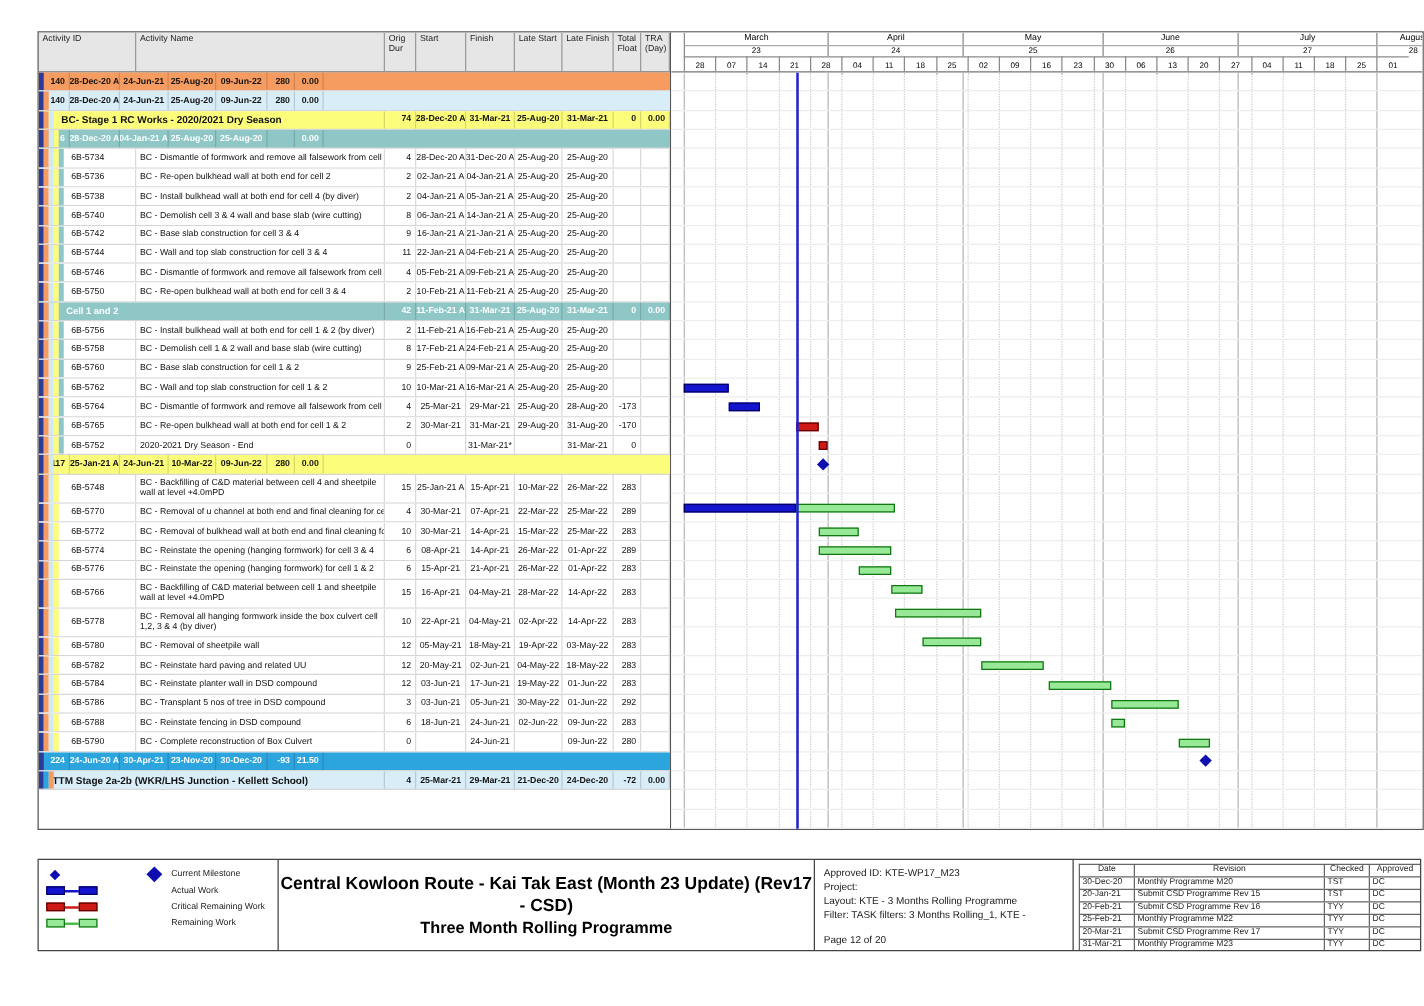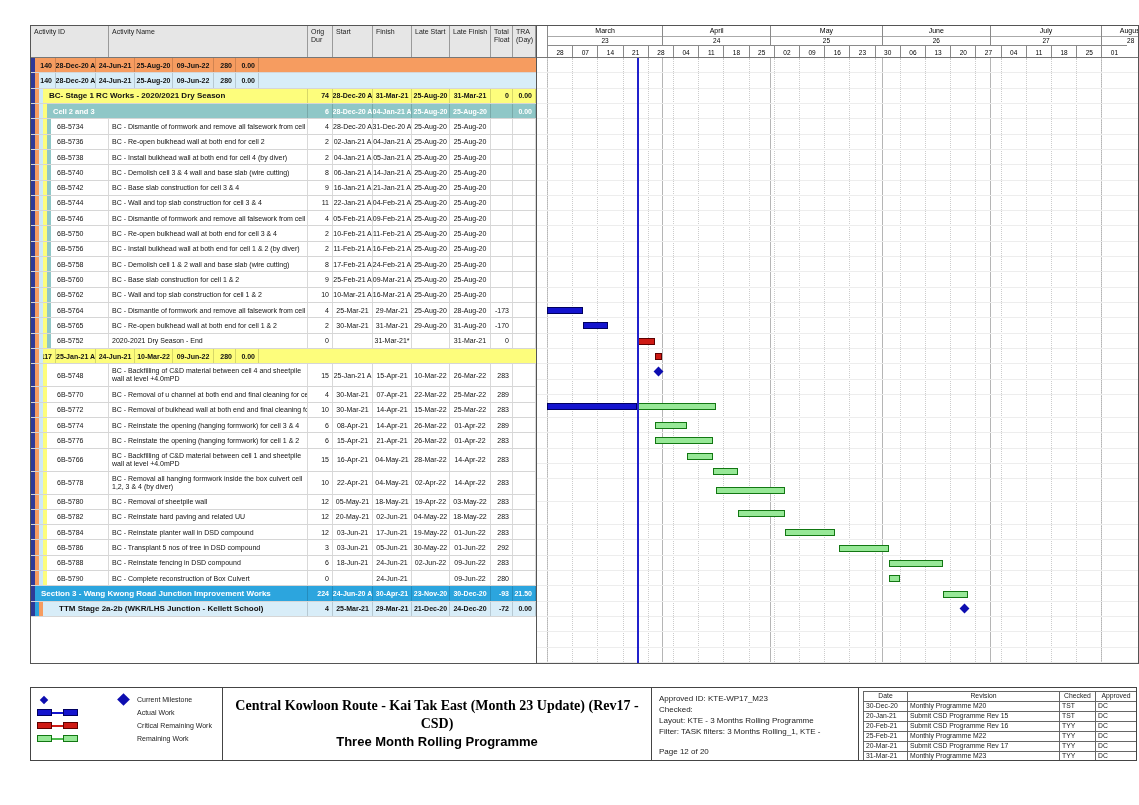--- a/index.html
+++ b/index.html
@@ -51,21 +51,21 @@
   .lglabel{font-size:7px;color:#222;}
   .lgbar{width:15px;height:7px;box-sizing:border-box;}
   .lgline{width:11px;height:2px;}
   .mk-actual .lgbar{background:#1414CE;border:1px solid #000060;} .mk-actual .lgline{background:#1414CE;}
   .mk-critical .lgbar{background:#CE1A14;border:1px solid #5e0000;} .mk-critical .lgline{background:#CE1A14;}
   .mk-remaining .lgbar{background:#97E897;border:1px solid #127712;} .mk-remaining .lgline{background:#4CBB4C;}
   .dia{background:#0D0DB0;transform:rotate(45deg);display:inline-block;}
   .dia.sm{width:6px;height:6px;margin-left:4px;}
   .dia.bg{width:9px;height:9px;margin-left:72px;}
   #ftitle{width:429px;text-align:center;padding-top:9px;}
-  #ftitle .t1{font-size:14px;font-weight:bold;line-height:18px;font-family:Liberation Serif, serif;}
+  #ftitle .t1{font-size:14px;font-weight:bold;line-height:18px;}
   #ftitle .t2{font-size:13px;font-weight:bold;line-height:17px;}
   #fproj{width:207px;padding:5px 0 0 7px;font-size:8px;line-height:11px;color:#222;}
   #fproj .pline{height:11px;overflow:hidden;}
   #fpage{margin-top:9px;}
   #frev{flex:1;border-right:none;padding:3px 0 0 4px;}
   #revtable{border:1px solid #666;border-bottom:none;width:272px;}
   .rrow{display:flex;height:9px;border-bottom:1px solid #666;}
   .rc{box-sizing:border-box;border-right:1px solid #666;font-size:6.8px;line-height:8px;padding-left:2px;overflow:hidden;white-space:nowrap;color:#222;}
   .rc:last-child{border-right:none;}
   .rc.h{text-align:center;padding-left:0;}
@@ -122,21 +122,20 @@
           <div class="tc date" style="width: 38px;">25-Aug-20</div>
           <div class="tc date" style="width: 41px;">31-Mar-21</div>
           <div class="tc num" style="width: 22px;">0</div>
           <div class="tc num" style="width: 23px;">0.00</div>
         </div>
         <div class="trow s-teal band" style="height: 15.32px;">
           <div class="stripe" style="left: 0px; background: rgb(46, 58, 151);"></div>
           <div class="stripe" style="left: 4px; background: rgb(246, 156, 96);"></div>
           <div class="stripe" style="left: 8px; background: rgb(207, 233, 247);"></div>
           <div class="stripe" style="left: 12px; background: rgb(253, 253, 124);"></div>
-          <div class="tc c-label" style="width: 277px; padding-left: 22px;">Cell 2 and 3</div>
           <div class="tc num" style="width: 25px;">6</div>
           <div class="tc date" style="width: 40px;">28-Dec-20 A</div>
           <div class="tc date" style="width: 39px;">04-Jan-21 A</div>
           <div class="tc date" style="width: 38px;">25-Aug-20</div>
           <div class="tc date" style="width: 41px;">25-Aug-20</div>
           <div class="tc num" style="width: 22px;"></div>
           <div class="tc num" style="width: 23px;">0.00</div>
         </div>
         <div class="trow s-task" style="height: 15.32px;">
           <div class="stripe" style="left: 0px; background: rgb(46, 58, 151);"></div>
@@ -258,20 +257,34 @@
           <div class="stripe" style="left: 16px; background: rgb(143, 199, 199);"></div>
           <div class="tc c-id" style="width: 78px;">6B-5750</div>
           <div class="tc c-name" style="width: 199px;">BC - Re-open bulkhead wall at both end for cell 3 &amp; 4</div>
           <div class="tc num" style="width: 25px;">2</div>
           <div class="tc date" style="width: 40px;">10-Feb-21 A</div>
           <div class="tc date" style="width: 39px;">11-Feb-21 A</div>
           <div class="tc date" style="width: 38px;">25-Aug-20</div>
           <div class="tc date" style="width: 41px;">25-Aug-20</div>
           <div class="tc num" style="width: 22px;"></div>
           <div class="tc num" style="width: 23px;"></div>
+        </div>
+        <div class="trow s-teal band" style="height: 15.32px;">
+          <div class="stripe" style="left: 0px; background: rgb(46, 58, 151);"></div>
+          <div class="stripe" style="left: 4px; background: rgb(246, 156, 96);"></div>
+          <div class="stripe" style="left: 8px; background: rgb(207, 233, 247);"></div>
+          <div class="stripe" style="left: 12px; background: rgb(253, 253, 124);"></div>
+          <div class="tc c-label" style="width: 277px; padding-left: 22px;">Cell 1 and 2</div>
+          <div class="tc num" style="width: 25px;">42</div>
+          <div class="tc date" style="width: 40px;">11-Feb-21 A</div>
+          <div class="tc date" style="width: 39px;">31-Mar-21</div>
+          <div class="tc date" style="width: 38px;">25-Aug-20</div>
+          <div class="tc date" style="width: 41px;">31-Mar-21</div>
+          <div class="tc num" style="width: 22px;">0</div>
+          <div class="tc num" style="width: 23px;">0.00</div>
         </div>
         <div class="trow s-task" style="height: 15.32px;">
           <div class="stripe" style="left: 0px; background: rgb(46, 58, 151);"></div>
           <div class="stripe" style="left: 4px; background: rgb(246, 156, 96);"></div>
           <div class="stripe" style="left: 8px; background: rgb(207, 233, 247);"></div>
           <div class="stripe" style="left: 12px; background: rgb(253, 253, 124);"></div>
           <div class="stripe" style="left: 16px; background: rgb(143, 199, 199);"></div>
           <div class="tc c-id" style="width: 78px;">6B-5756</div>
           <div class="tc c-name" style="width: 199px;">BC - Install bulkhead wall at both end for cell 1 &amp; 2  (by diver)</div>
           <div class="tc num" style="width: 25px;">2</div>
@@ -580,34 +593,33 @@
           <div class="tc num" style="width: 25px;">0</div>
           <div class="tc date" style="width: 40px;"></div>
           <div class="tc date" style="width: 39px;">24-Jun-21</div>
           <div class="tc date" style="width: 38px;"></div>
           <div class="tc date" style="width: 41px;">09-Jun-22</div>
           <div class="tc num" style="width: 22px;">280</div>
           <div class="tc num" style="width: 23px;"></div>
         </div>
         <div class="trow s-section band" style="height: 15.32px;">
           <div class="stripe" style="left: 0px; background: rgb(46, 58, 151);"></div>
-          <div class="tc c-label" style="width: 277px; padding-left: 10px;">Section 3 - Wang Kwong Road Junction Improvement Works</div>
           <div class="tc num" style="width: 25px;">224</div>
           <div class="tc date" style="width: 40px;">24-Jun-20 A</div>
           <div class="tc date" style="width: 39px;">30-Apr-21</div>
           <div class="tc date" style="width: 38px;">23-Nov-20</div>
           <div class="tc date" style="width: 41px;">30-Dec-20</div>
           <div class="tc num" style="width: 22px;">-93</div>
           <div class="tc num" style="width: 23px;">21.50</div>
         </div>
         <div class="trow s-ltblue band" style="height: 15.32px;">
           <div class="stripe" style="left: 0px; background: rgb(46, 58, 151);"></div>
           <div class="stripe" style="left: 4px; background: rgb(44, 165, 222);"></div>
           <div class="stripe" style="left: 8px; background: rgb(246, 156, 96);"></div>
-          <div class="tc c-label" style="width: 277px; padding-left: 28px;">TTM Stage 2a-2b (WKR/LHS Junction - Kellett School)</div>
+          <div class="tc c-label" style="width: 277px; padding-left: 11px;">TTM Stage 2a-2b (WKR/LHS Junction - Kellett School)</div>
           <div class="tc num" style="width: 25px;">4</div>
           <div class="tc date" style="width: 40px;">25-Mar-21</div>
           <div class="tc date" style="width: 39px;">29-Mar-21</div>
           <div class="tc date" style="width: 38px;">21-Dec-20</div>
           <div class="tc date" style="width: 41px;">24-Dec-20</div>
           <div class="tc num" style="width: 22px;">-72</div>
           <div class="tc num" style="width: 23px;">0.00</div>
         </div>
       </div>
   </div>
@@ -808,21 +820,21 @@
         </div>
         <div class="lglabel">Remaining Work</div>
       </div>
     </div>
   <div id="ftitle" class="fcell">
     <div class="t1">Central Kowloon Route - Kai Tak East (Month 23 Update) (Rev17 - CSD)</div>
     <div class="t2">Three Month Rolling Programme</div>
   </div>
   <div id="fproj" class="fcell">
     <div class="pline">Approved ID: KTE-WP17_M23</div>
-    <div class="pline">Checked:</div>
+    <div class="pline">Project:</div>
     <div class="pline">Layout: KTE - 3 Months Rolling Programme</div>
     <div class="pline">Filter: TASK filters: 3 Months Rolling_1, KTE - Submission.</div>
     <div class="pline" id="fpage">Page 12 of 20</div>
   </div>
   <div id="frev" class="fcell">
     <div id="revtable">
         <div class="rrow">
           <div class="rc h rc1">Date</div>
           <div class="rc h rc2">Revision</div>
           <div class="rc h rc3">Checked</div>

